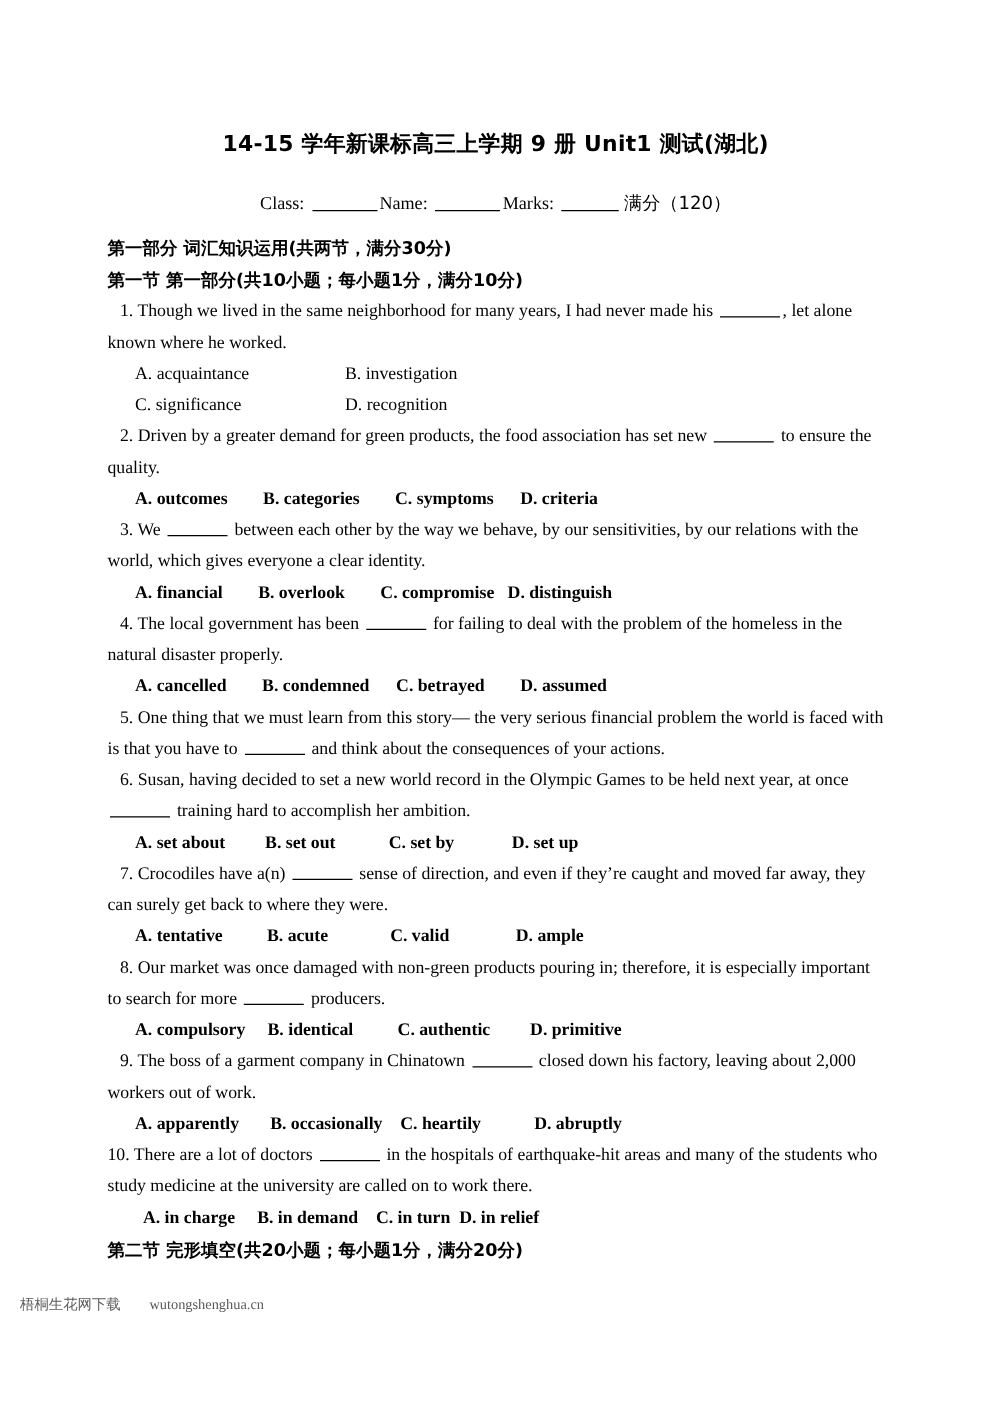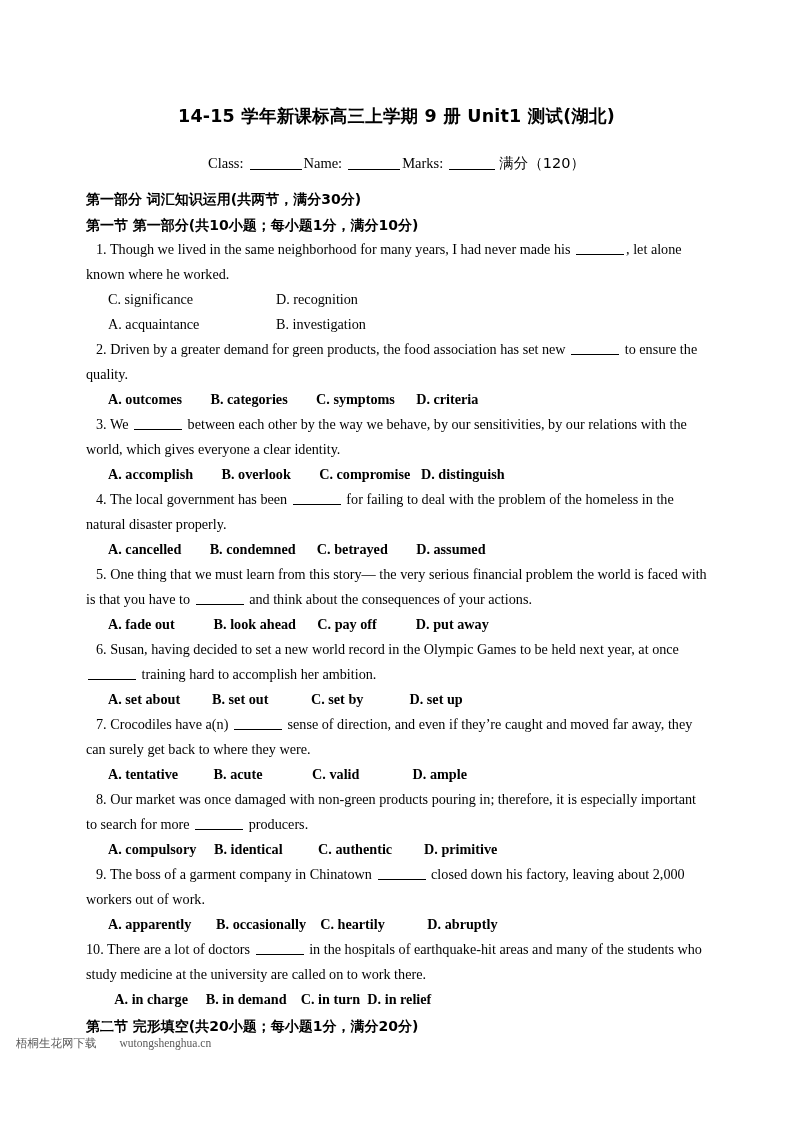--- a/index.html
+++ b/index.html
@@ -137,43 +137,42 @@
     <span>Class:</span><span class="blank-s"></span><span>Name:</span><span class="blank-s"></span><span>Marks:</span><span class="blank-m"></span><span class="cn">满分（120）</span>
   </p>
 
   <p class="sec-head"><span class="cnb">第一部分  词汇知识运用(共两节，满分30分)</span></p>
 
   <p class="sec-head"><span class="cnb">第一节  第一部分(共10小题；每小题1分，满分10分)</span></p>
 
   <p class="q-stem"><span>1.</span> <span>Though we lived in the same neighborhood for many years, I had never made his</span> <span class="blank"></span><span>, let alone</span></p>
   <p class="q-cont">known where he worked.</p>
   <div class="opts-2col">
+      <span class="opt-a">A. acquaintance</span>
+      <span>B. investigation</span>
+    </div>
+  <div class="opts-2col">
       <span class="opt-a">C. significance</span>
       <span>D. recognition</span>
-    </div>
-  <div class="opts-2col">
-      <span class="opt-a">A. acquaintance</span>
-      <span>B. investigation</span>
     </div>
 
   <p class="q-stem"><span>2.</span> <span>Driven by a greater demand for green products, the food association has set new</span> <span class="blank"></span> <span>to ensure the</span></p>
   <p class="q-cont">quality.</p>
   <p class="opts">A. outcomes        B. categories        C. symptoms      D. criteria</p>
 
   <p class="q-stem"><span>3.</span> <span>We</span> <span class="blank"></span> <span>between each other by the way we behave, by our sensitivities, by our relations with the</span></p>
   <p class="q-cont">world, which gives everyone a clear identity.</p>
-  <p class="opts">A. accomplish        B. overlook        C. compromise   D. distinguish</p>
+  <p class="opts">A. financial        B. overlook        C. compromise   D. distinguish</p>
 
   <p class="q-stem"><span>4.</span> <span>The local government has been</span> <span class="blank"></span> <span>for failing to deal with the problem of the homeless in the</span></p>
   <p class="q-cont">natural disaster properly.</p>
   <p class="opts">A. cancelled        B. condemned      C. betrayed        D. assumed</p>
 
   <p class="q-stem"><span>5.</span> <span>One thing that we must learn from this story— the very serious financial problem the world is faced with</span></p>
   <p class="q-cont"><span>is that you have to</span> <span class="blank"></span> <span>and think about the consequences of your actions.</span></p>
-  <p class="opts">A. fade out           B. look ahead      C. pay off           D. put away</p>
 
   <p class="q-stem"><span>6.</span> <span>Susan, having decided to set a new world record in the Olympic Games to be held next year, at once</span></p>
   <p class="q-cont"><span class="blank"></span> <span>training hard to accomplish her ambition.</span></p>
   <p class="opts">A. set about         B. set out            C. set by             D. set up</p>
 
   <p class="q-stem"><span>7.</span> <span>Crocodiles have a(n)</span> <span class="blank"></span> <span>sense of direction, and even if they’re caught and moved far away, they</span></p>
   <p class="q-cont">can surely get back to where they were.</p>
   <p class="opts">A. tentative          B. acute              C. valid               D. ample</p>
 
   <p class="q-stem"><span>8.</span> <span>Our market was once damaged with non-green products pouring in; therefore, it is especially important</span></p>

